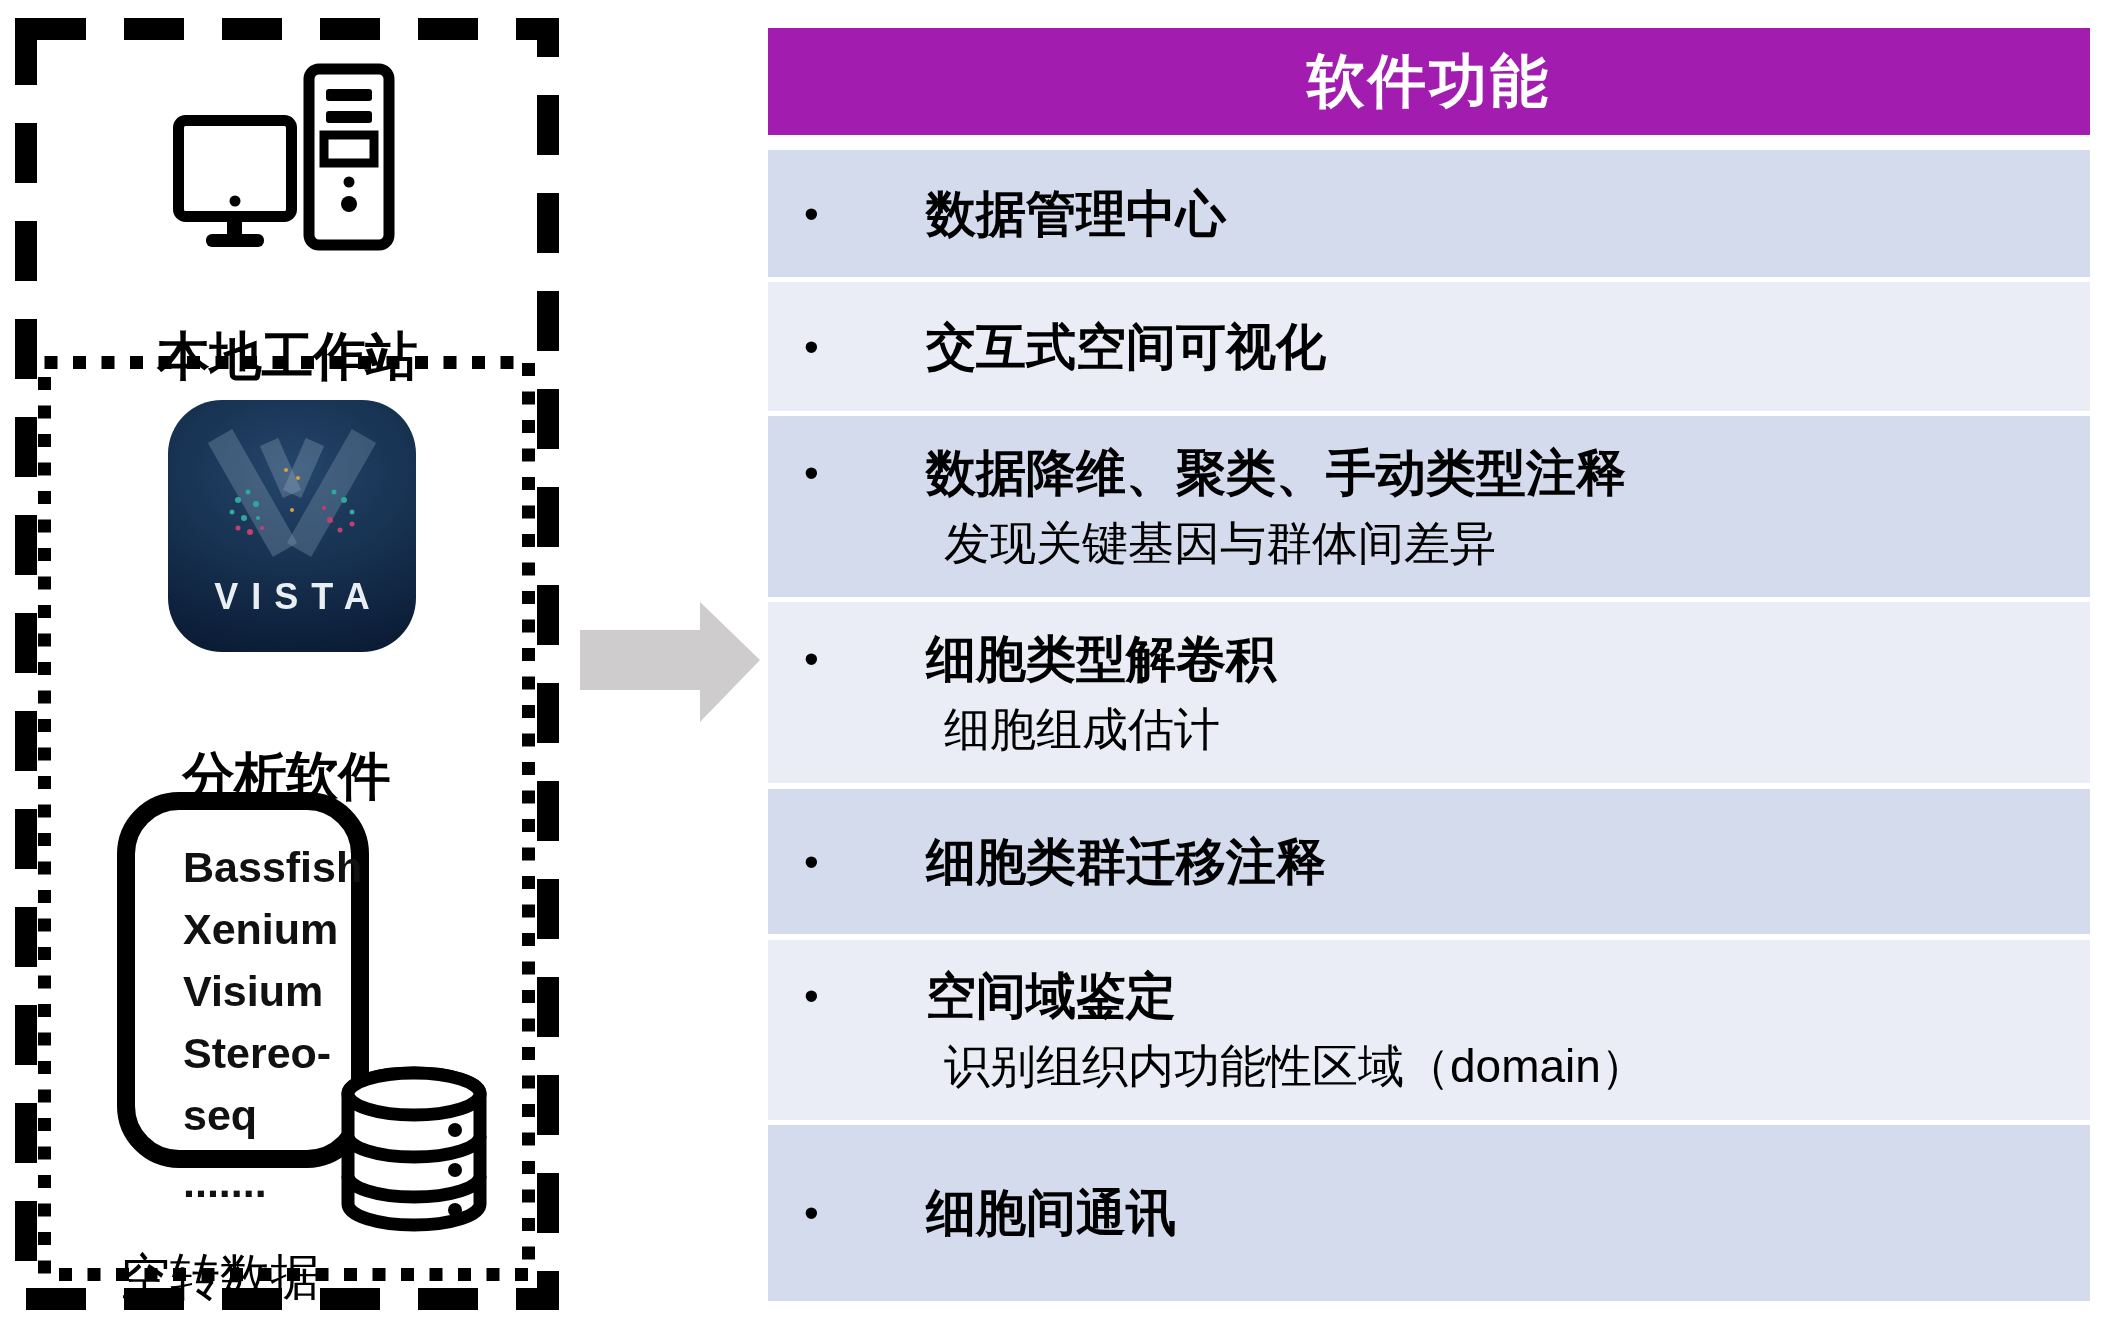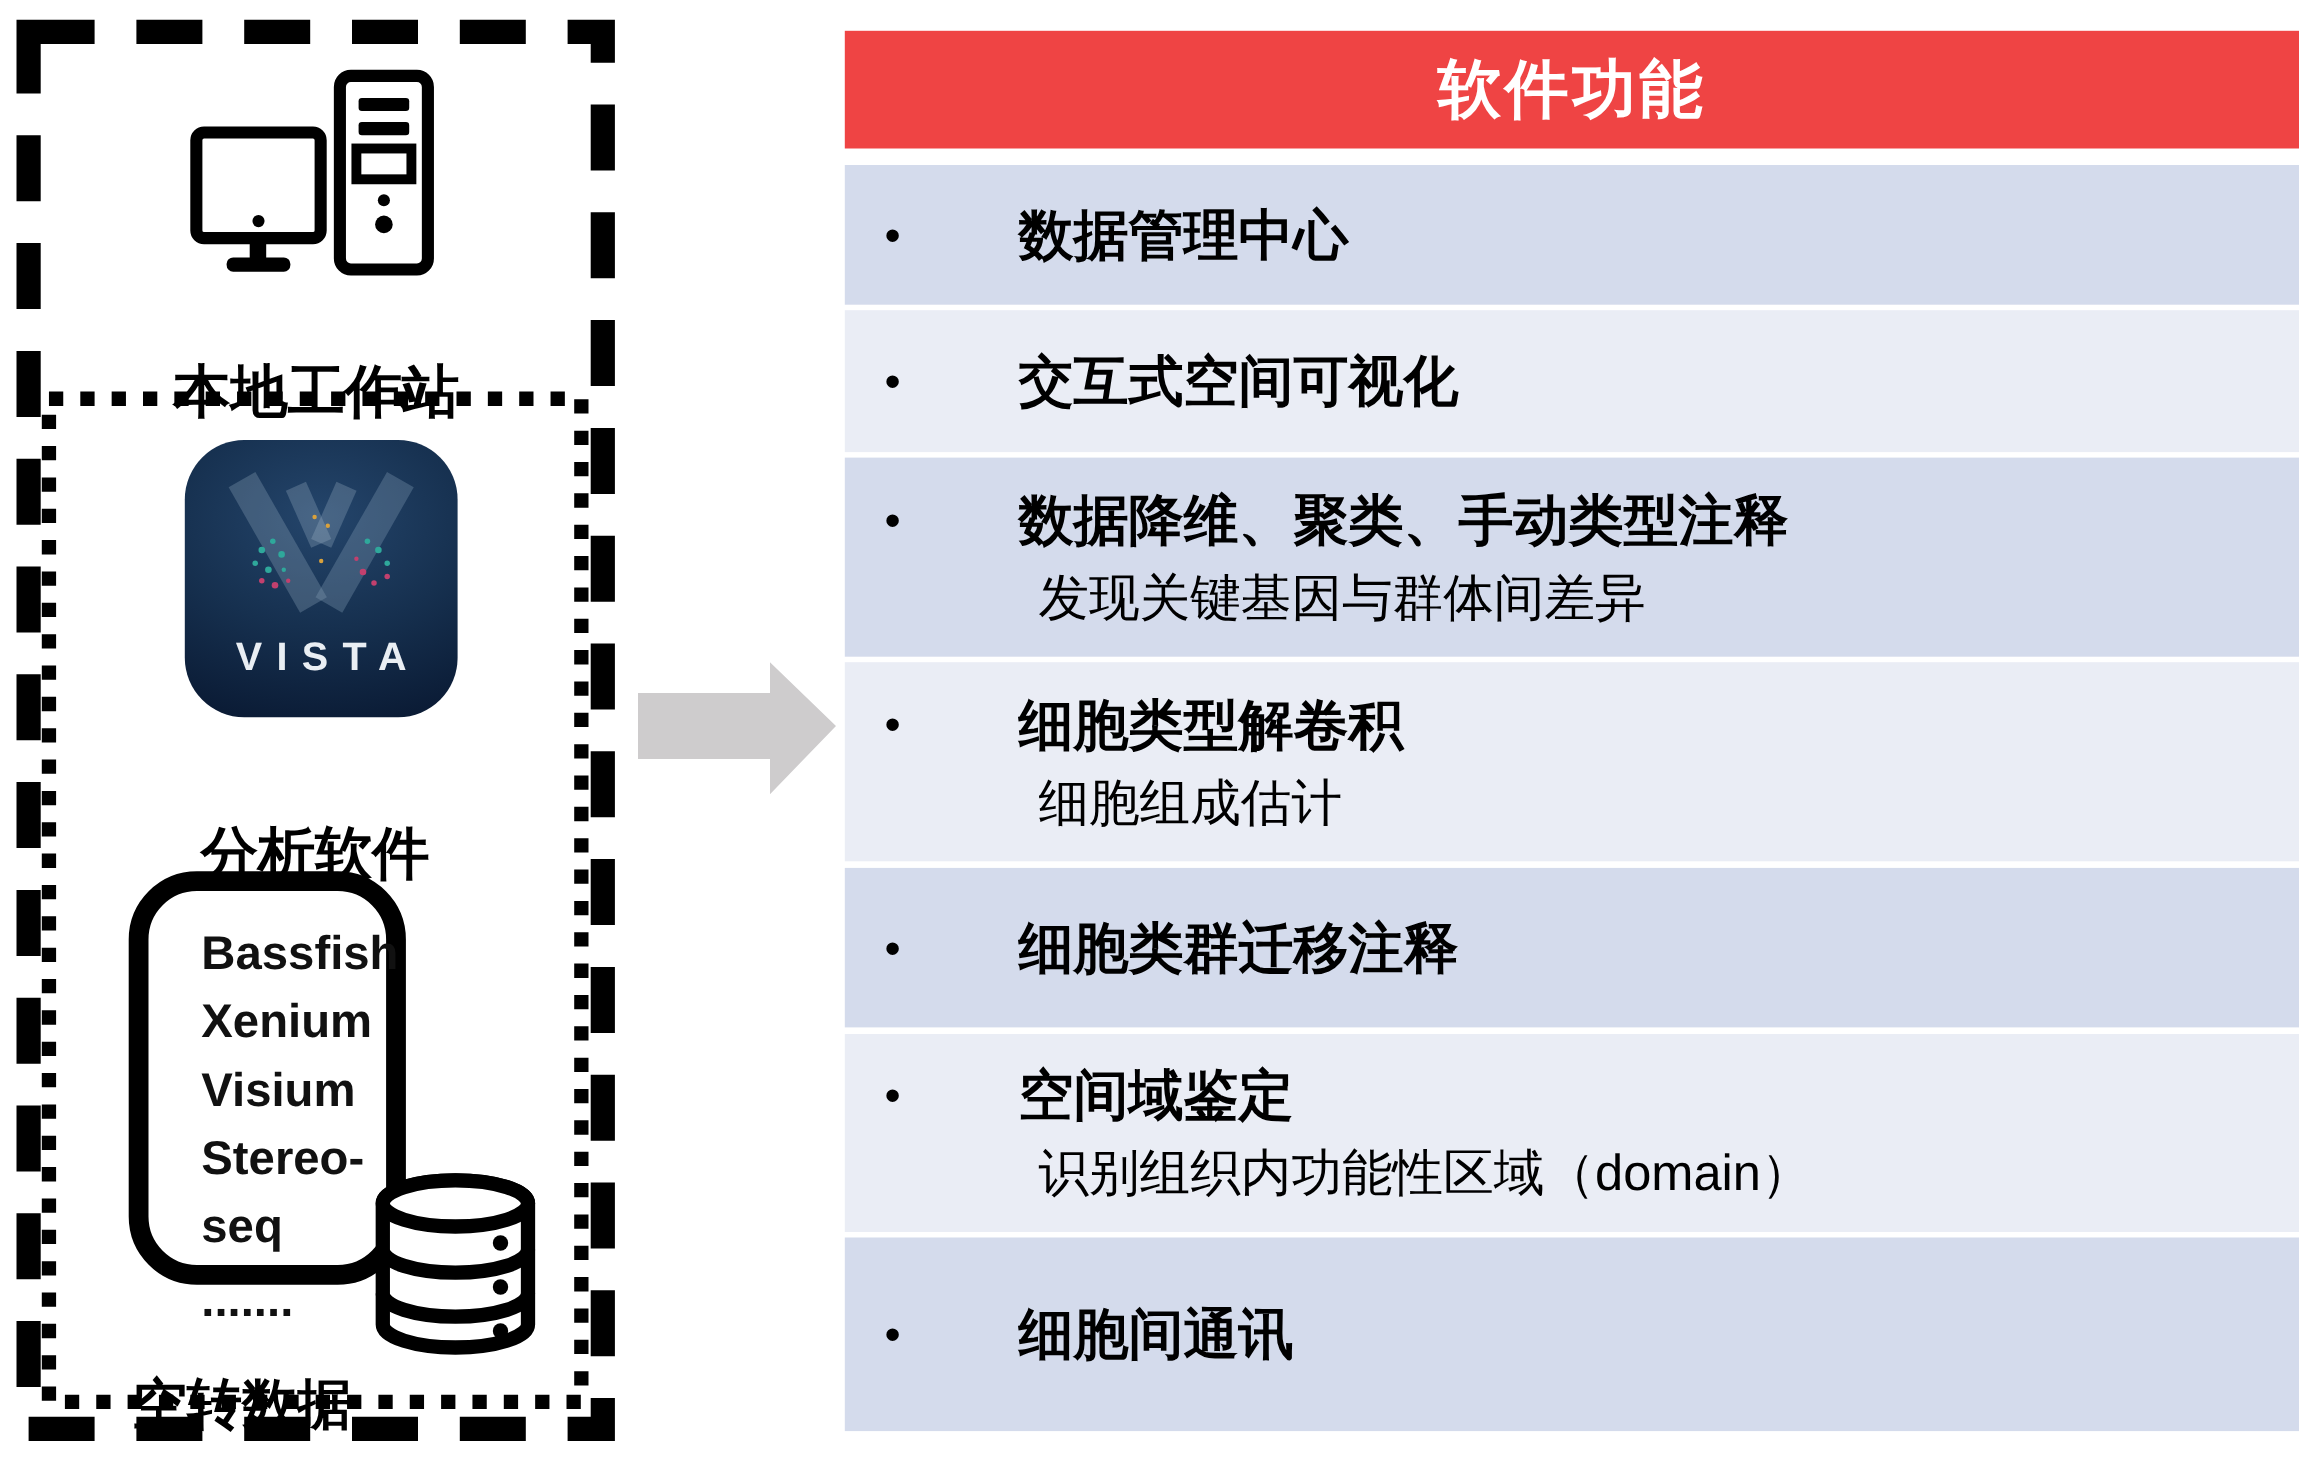--- a/index.html
+++ b/index.html
@@ -6,38 +6,38 @@
   .canvas{
     position:relative;width:2106px;height:1326px;background:#ffffff;
     font-family:"Liberation Sans","DejaVu Sans",sans-serif;color:#000;
     overflow:hidden;
   }
   .abs{position:absolute;}
   
   .panel-label{font-weight:bold;color:#000;text-align:center;margin-top:44px;}
   .lbl-workstation{left:15px;top:278px;width:545px;font-size:52px;}
   .lbl-software{left:38px;top:698px;width:497px;font-size:52px;}
-  .lbl-spatial{left:120px;top:1200px;font-size:50px;font-weight:bold;}
+  .lbl-spatial{left:120px;top:1200px;font-size:50px;font-weight:normal;}
   
   .vista-icon{
     left:168px;top:400px;width:248px;height:252px;border-radius:54px;
     background:radial-gradient(130% 95% at 50% 28%, #24456b 0%, #16304f 42%, #0b1c36 78%, #081528 100%);
     overflow:hidden;
   }
   
   .list-box{
     left:117px;top:792px;width:252px;height:376px;box-sizing:border-box;
     border:18px solid #000;border-radius:62px;background:#fff;
     padding:26px 0 0 48px;
   }
   .list-item{font-size:43px;font-weight:bold;line-height:62px;color:#111;}
   
   .table{left:768px;top:28px;width:1322px;}
   .thead{
-    height:107px;background:#ef4444;display:flex;align-items:center;justify-content:center;
+    height:107px;background:#a21caf;display:flex;align-items:center;justify-content:center;
     color:#fff;font-size:58px;font-weight:bold;letter-spacing:3px;
   }
   .trow{
     display:grid;grid-template-columns:158px auto;align-content:center;
     box-sizing:border-box;
   }
   .trow .bullet{
     grid-column:1;grid-row:1;align-self:center;justify-self:start;
     padding-left:36px;font-size:42px;line-height:60px;color:#000;
   }

